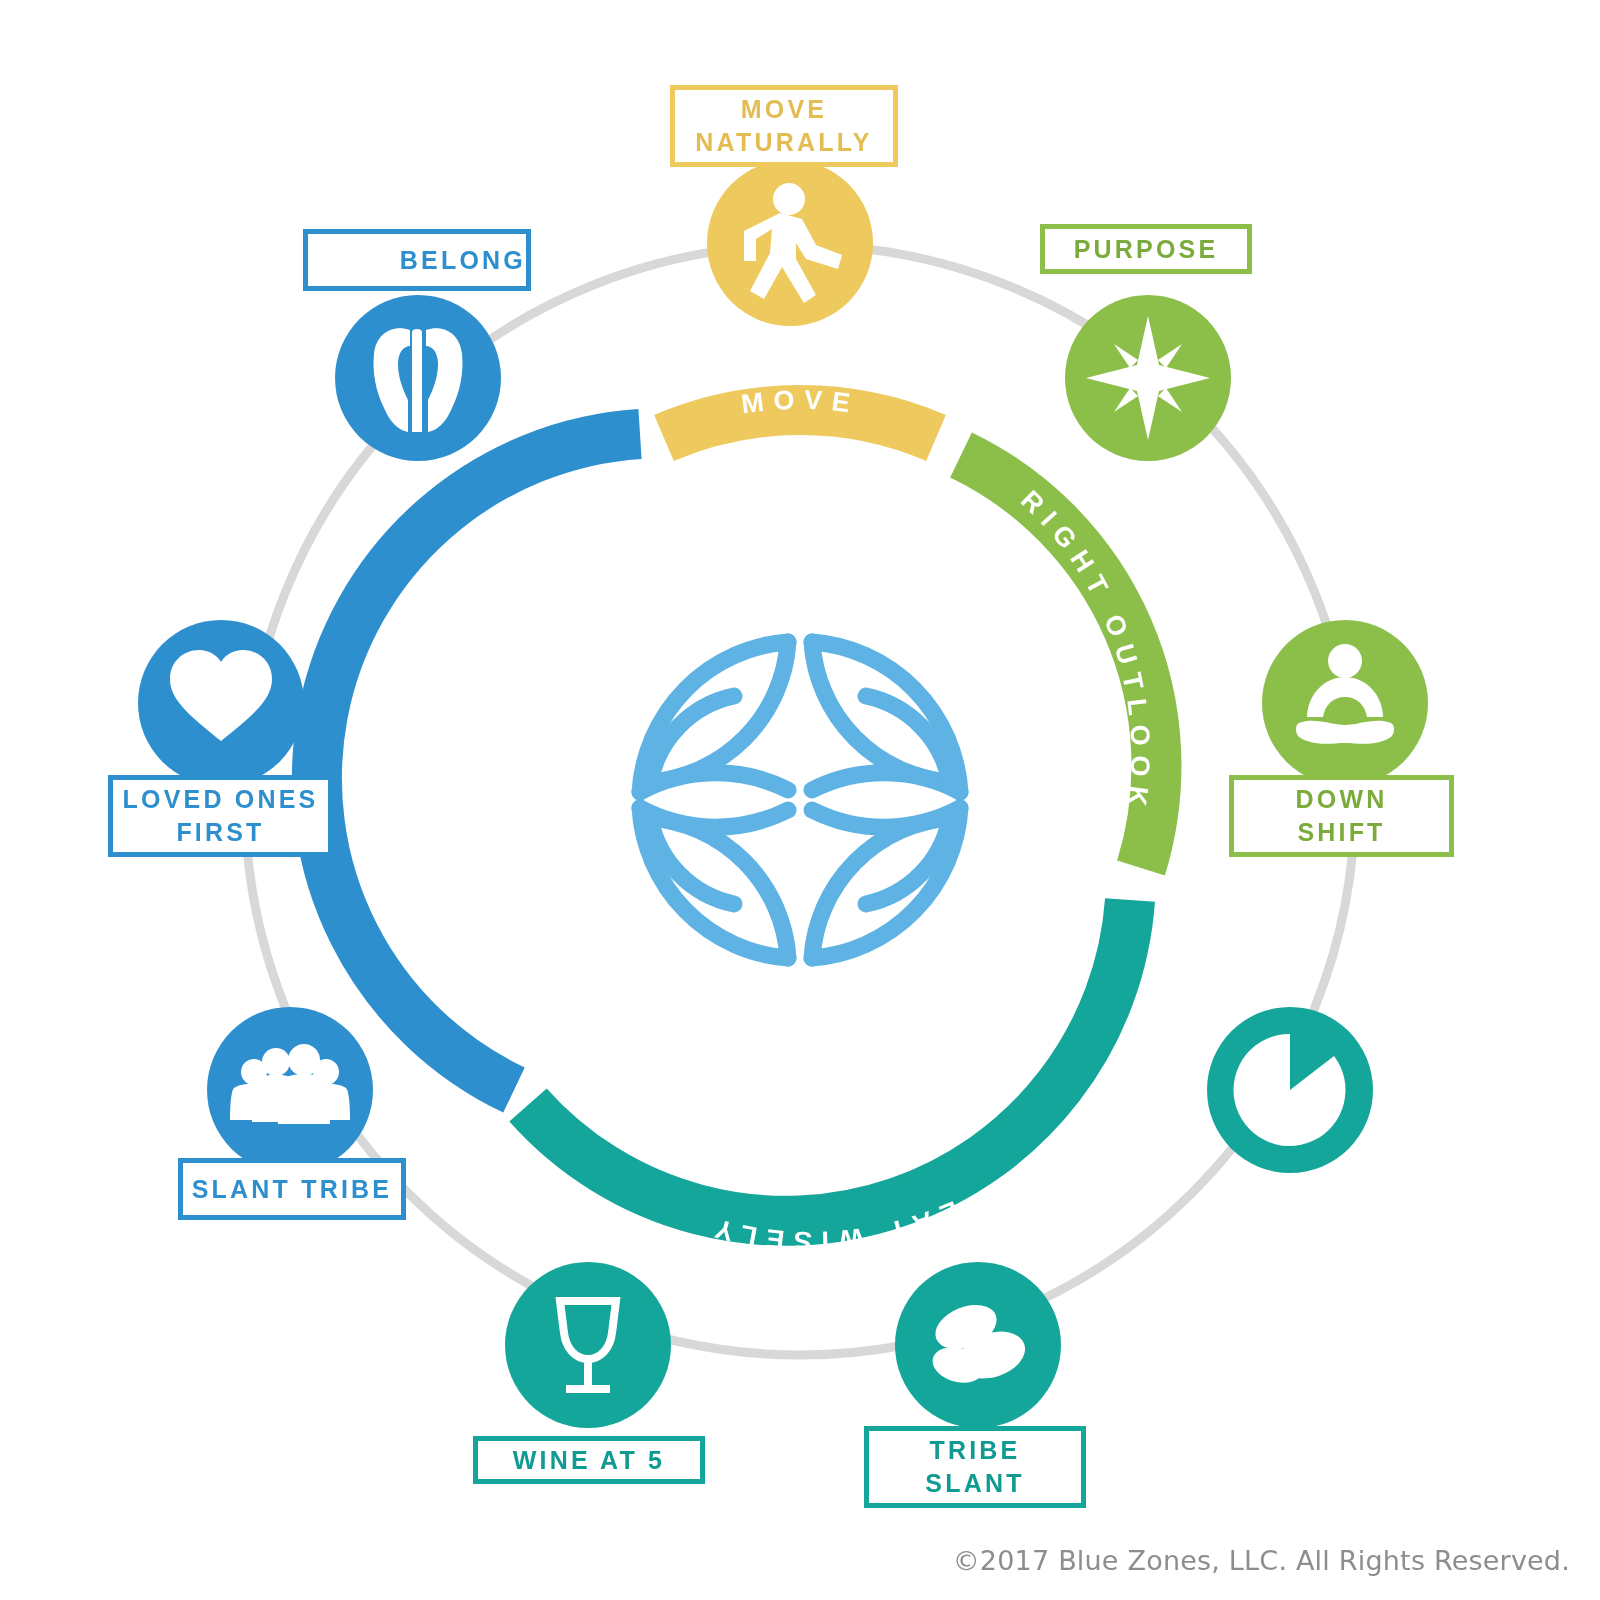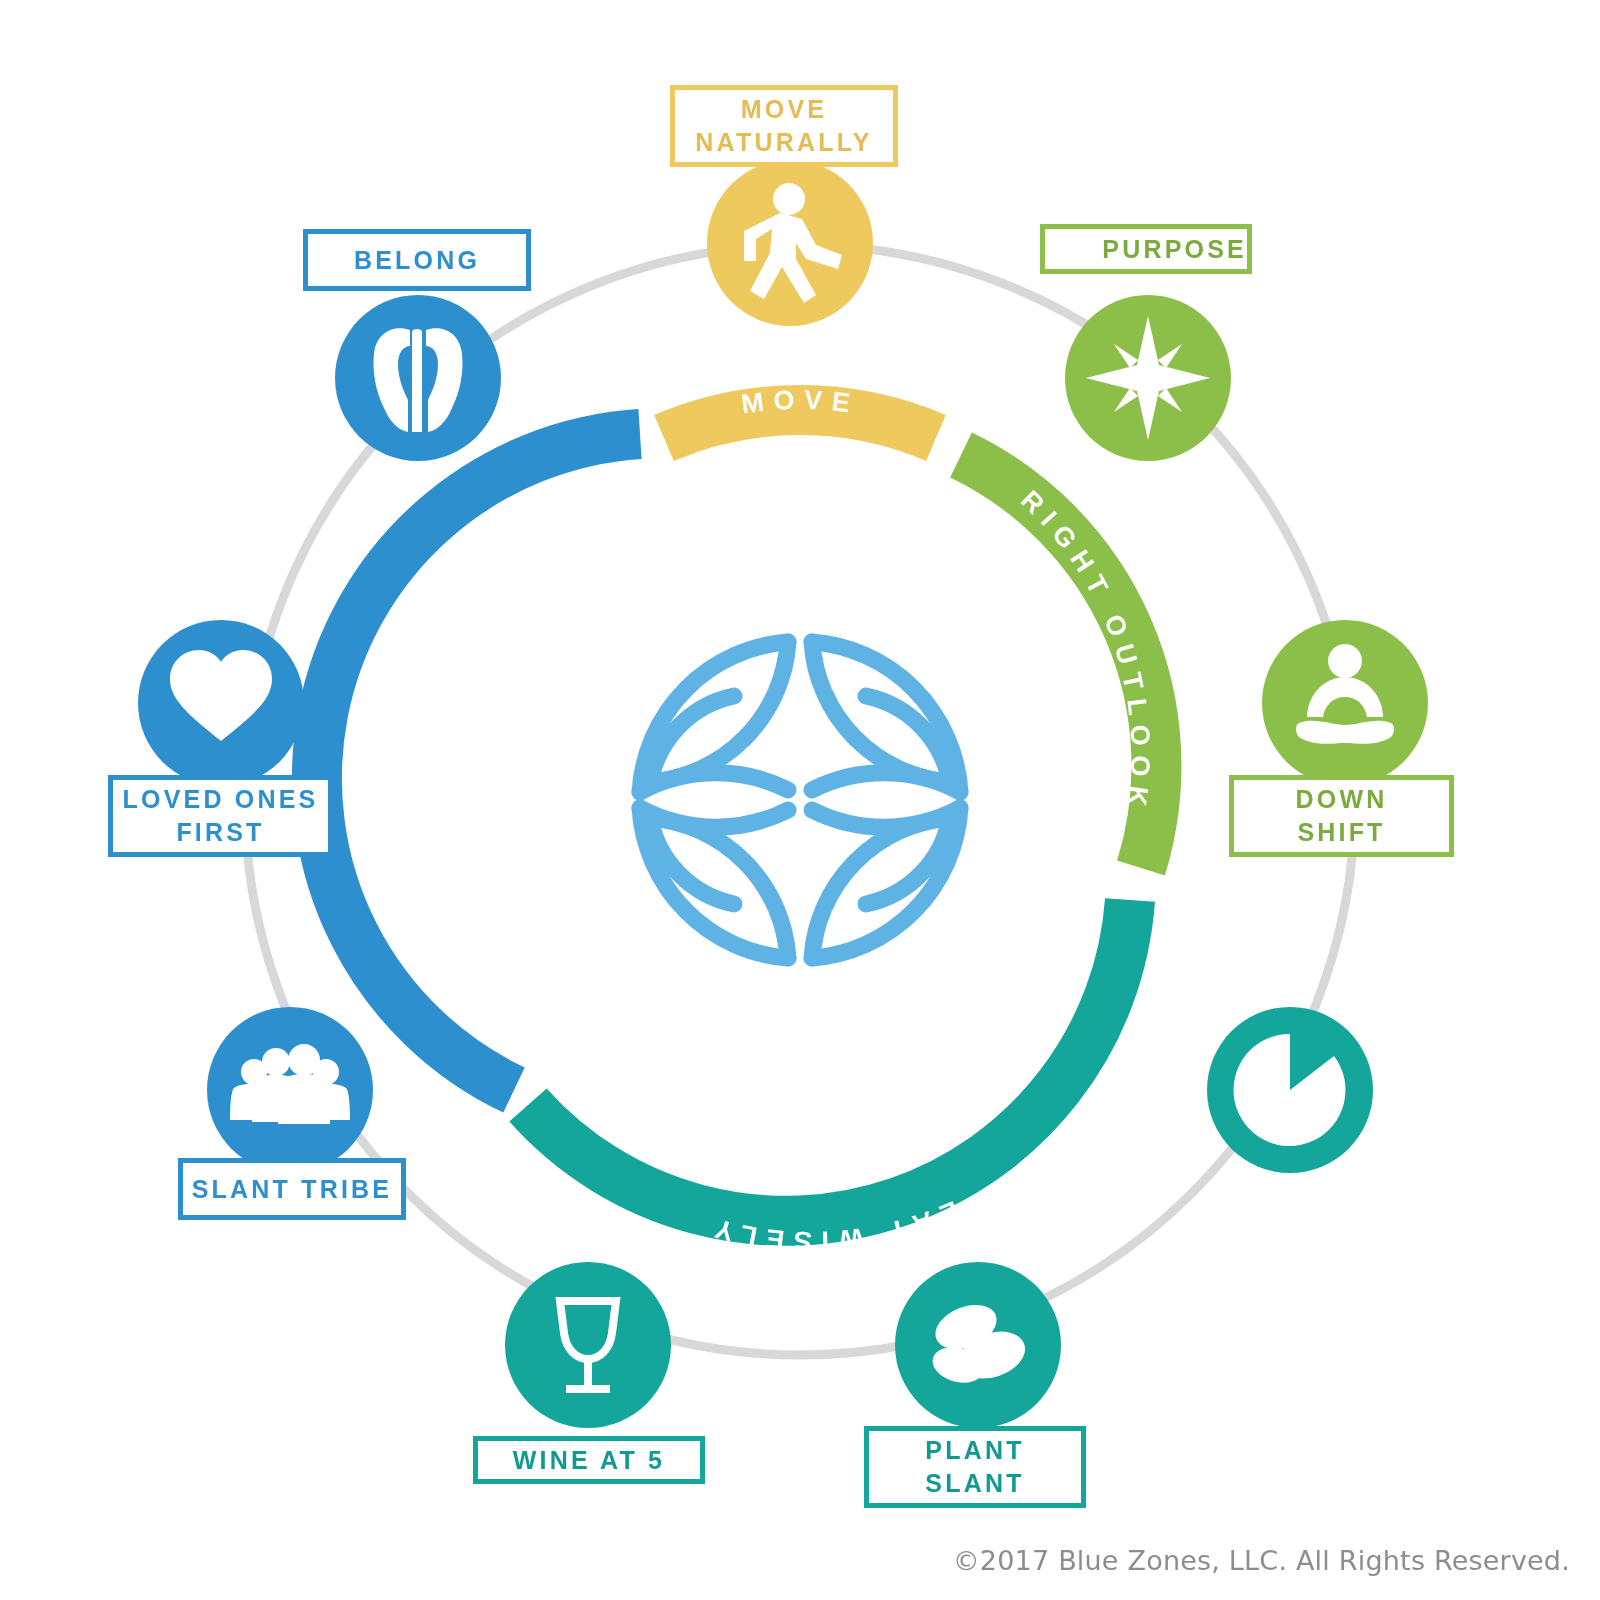--- a/index.html
+++ b/index.html
@@ -222,25 +222,25 @@
       </g>
     </g>
 
   </svg>
 
   <div class="callout c-yellow" style="left:670px;top:85px;width:228px;height:82px;">
     <span>MOVE
 NATURALLY</span>
   </div>
 
-  <div class="callout c-blue" style="left:303px;top:229px;width:228px;height:62px;">
+  <div class="callout c-blue" style="left:303px;top:229px;width:228px;height:62px;justify-content:flex-end;">
     <span>BELONG</span>
   </div>
 
-  <div class="callout c-green" style="left:1040px;top:224px;width:212px;height:50px;justify-content:flex-end;">
+  <div class="callout c-green" style="left:1040px;top:224px;width:212px;height:50px;">
     <span>PURPOSE</span>
   </div>
 
   <div class="callout c-blue" style="left:108px;top:775px;width:225px;height:82px;">
     <span>LOVED ONES
 FIRST</span>
   </div>
 
   <div class="callout c-green" style="left:1229px;top:775px;width:225px;height:82px;">
     <span>DOWN
@@ -250,19 +250,19 @@
   <div class="callout c-blue" style="left:178px;top:1158px;width:228px;height:62px;">
     <span>SLANT TRIBE</span>
   </div>
 
 
   <div class="callout c-teal" style="left:473px;top:1436px;width:232px;height:48px;">
     <span>WINE AT 5</span>
   </div>
 
   <div class="callout c-teal" style="left:864px;top:1426px;width:222px;height:82px;">
-    <span>PLANT
+    <span>TRIBE
 SLANT</span>
   </div>
 
   <div id="copyright">©2017 Blue Zones, LLC. All Rights Reserved.</div>
 
 </div>
 
 </body></html>

